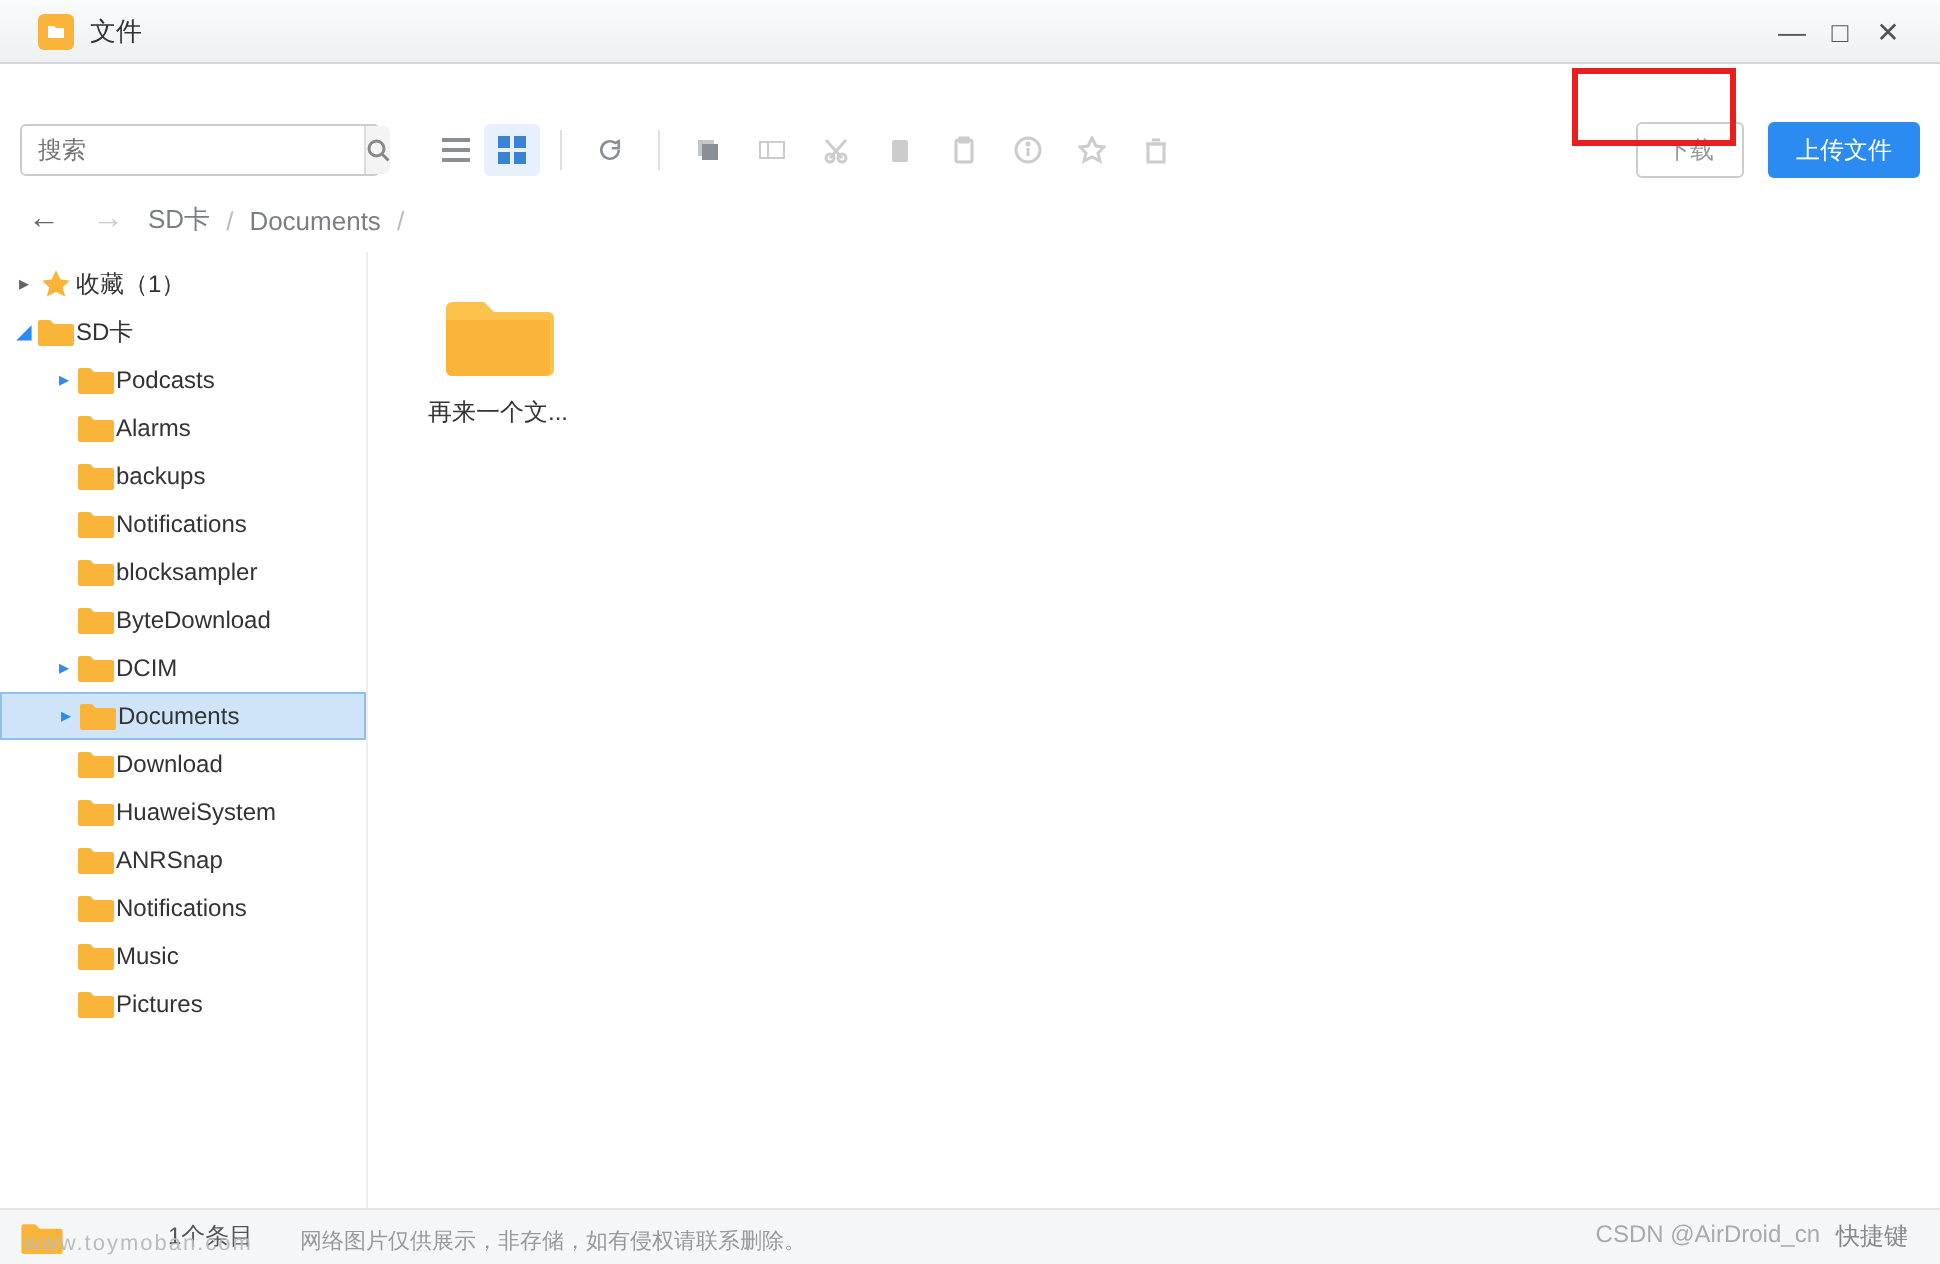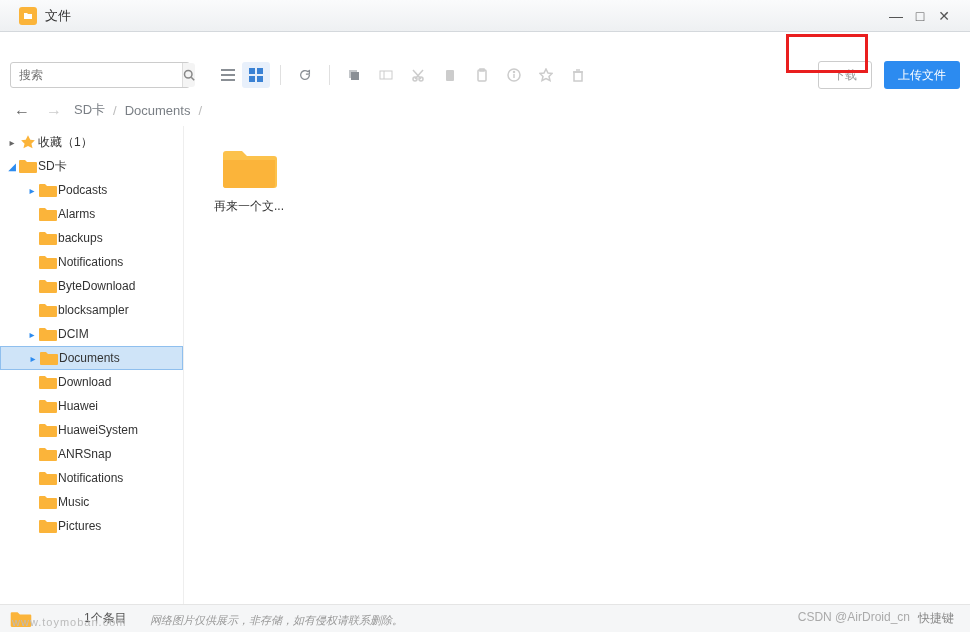--- a/index.html
+++ b/index.html
@@ -51,21 +51,21 @@
     .content { flex: 1; padding: 20px; display: flex; flex-wrap: wrap; align-content: flex-start; gap: 20px; }
     .file-item { width: 90px; display: flex; flex-direction: column; align-items: center; cursor: pointer; }
     .file-icon { width: 56px; height: 44px; margin-bottom: 8px; }
     .file-name { font-size: 12px; color: #333; text-align: center; white-space: nowrap; overflow: hidden; text-overflow: ellipsis; width: 100%; }
     
     .statusbar { position: absolute; bottom: 0; left: 0; right: 0; height: 28px; background: #f5f6f7; border-top: 1px solid #e5e5e5; display: flex; align-items: center; padding: 0 10px; font-size: 12px; color: #555; }
     .status-folder { width: 24px; display: flex; align-items: center; margin-right: 50px; }
     .status-right { position: absolute; right: 16px; color: #888; }
     
     .watermark { position: absolute; bottom: 4px; left: 12px; font-size: 11px; color: #bbb; letter-spacing: 1px;}
-    .watermark-mid { position: absolute; bottom: 4px; left: 150px; font-size: 11px; color: #999; font-style: italic; }
+    .watermark-mid { position: absolute; bottom: 4px; left: 150px; font-size: 11px; color: #999; }
     .watermark-right { position: absolute; bottom: 8px; right: 60px; font-size: 12px; color: #aaa; }
   </style>
 </head>
 <body>
 
 <div class="titlebar">
   <span class="titlebar-icon">
     <svg width="10" height="10" viewBox="0 0 10 10">
         <path d="M1 2h3l1 1h4v5H1z"></path>
       </svg>
@@ -238,30 +238,30 @@
         </span>
         <span>Notifications</span>
       </div>
       <div class="tree-item lvl-2">
         <span class="tree-toggle" style="color:transparent">▸</span>
         <span class="tree-icon">
           <svg class="folder-svg" width="18" height="14" viewBox="0 0 18 14">
             <path d="M0 2a1 1 0 011-1h5l2 2h9a1 1 0 011 1v9a1 1 0 01-1 1H1a1 1 0 01-1-1z"></path>
           </svg>
         </span>
+        <span>blocksampler</span>
+      </div>
+      <div class="tree-item lvl-2">
+        <span class="tree-toggle" style="color:transparent">▸</span>
+        <span class="tree-icon">
+          <svg class="folder-svg" width="18" height="14" viewBox="0 0 18 14">
+            <path d="M0 2a1 1 0 011-1h5l2 2h9a1 1 0 011 1v9a1 1 0 01-1 1H1a1 1 0 01-1-1z"></path>
+          </svg>
+        </span>
         <span>ByteDownload</span>
-      </div>
-      <div class="tree-item lvl-2">
-        <span class="tree-toggle" style="color:transparent">▸</span>
-        <span class="tree-icon">
-          <svg class="folder-svg" width="18" height="14" viewBox="0 0 18 14">
-            <path d="M0 2a1 1 0 011-1h5l2 2h9a1 1 0 011 1v9a1 1 0 01-1 1H1a1 1 0 01-1-1z"></path>
-          </svg>
-        </span>
-        <span>blocksampler</span>
       </div>
       <div class="tree-item lvl-2">
         <span class="tree-toggle" style="color:#2c8bf0">▸</span>
         <span class="tree-icon">
           <svg class="folder-svg" width="18" height="14" viewBox="0 0 18 14">
             <path d="M0 2a1 1 0 011-1h5l2 2h9a1 1 0 011 1v9a1 1 0 01-1 1H1a1 1 0 01-1-1z"></path>
           </svg>
         </span>
         <span>DCIM</span>
       </div>
@@ -275,29 +275,20 @@
         <span>Documents</span>
       </div>
       <div class="tree-item lvl-2">
         <span class="tree-toggle" style="color:transparent">▸</span>
         <span class="tree-icon">
           <svg class="folder-svg" width="18" height="14" viewBox="0 0 18 14">
             <path d="M0 2a1 1 0 011-1h5l2 2h9a1 1 0 011 1v9a1 1 0 01-1 1H1a1 1 0 01-1-1z"></path>
           </svg>
         </span>
         <span>Download</span>
-      </div>
-      <div class="tree-item lvl-2">
-        <span class="tree-toggle" style="color:transparent">▸</span>
-        <span class="tree-icon">
-          <svg class="folder-svg" width="18" height="14" viewBox="0 0 18 14">
-            <path d="M0 2a1 1 0 011-1h5l2 2h9a1 1 0 011 1v9a1 1 0 01-1 1H1a1 1 0 01-1-1z"></path>
-          </svg>
-        </span>
-        <span>Huawei</span>
       </div>
       <div class="tree-item lvl-2">
         <span class="tree-toggle" style="color:transparent">▸</span>
         <span class="tree-icon">
           <svg class="folder-svg" width="18" height="14" viewBox="0 0 18 14">
             <path d="M0 2a1 1 0 011-1h5l2 2h9a1 1 0 011 1v9a1 1 0 01-1 1H1a1 1 0 01-1-1z"></path>
           </svg>
         </span>
         <span>HuaweiSystem</span>
       </div>

